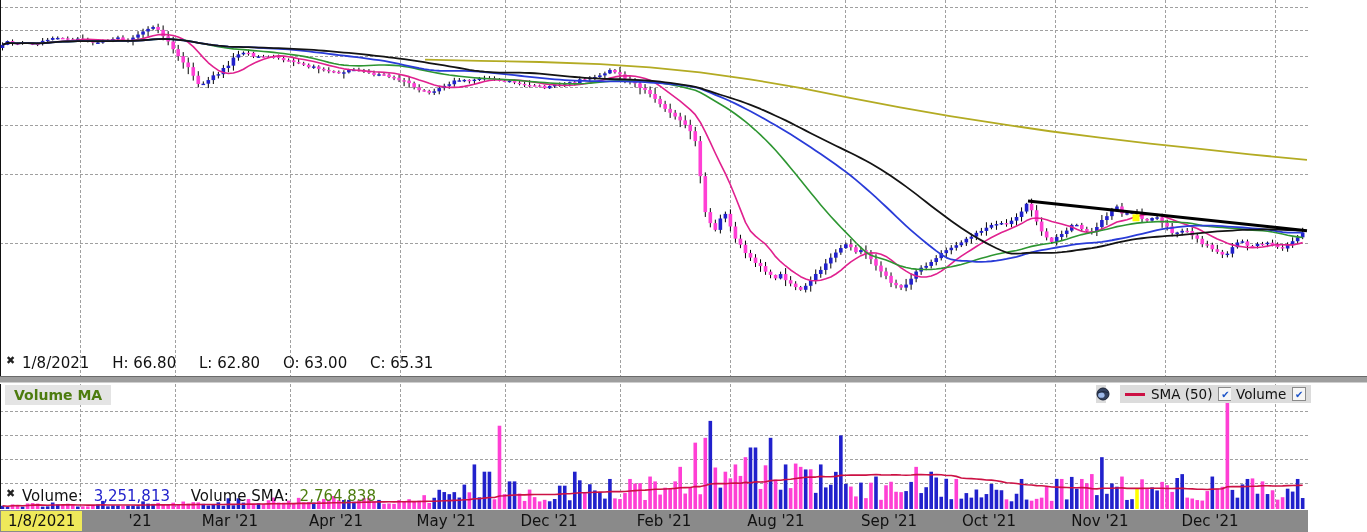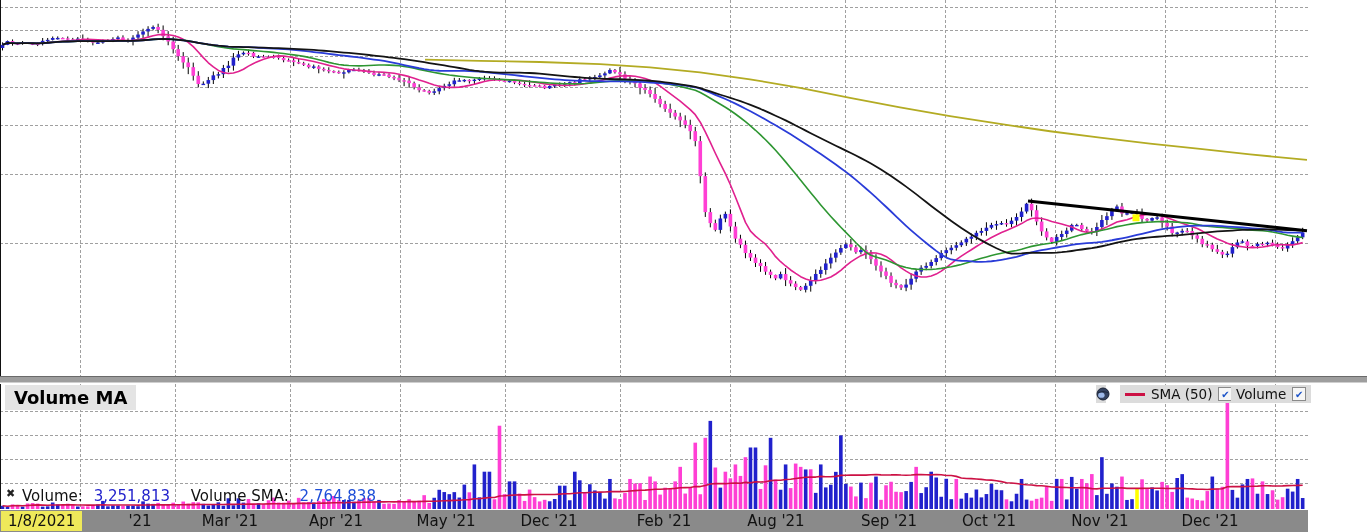--- a/index.html
+++ b/index.html
@@ -6,33 +6,33 @@
   .stage{position:relative;width:1367px;height:532px;overflow:hidden;background:#fff;
          font-family:"DejaVu Sans","Liberation Sans",sans-serif;}
   svg{position:absolute;left:0;display:block;}
   #price-svg{top:0;}
   #vol-svg{top:383px;}
   .divider{position:absolute;left:0;top:376px;width:1367px;height:7px;background:#9e9e9e;
            border-top:1px solid #6a6a6a;border-bottom:1px solid #cfcfcf;box-sizing:border-box;}
   .ohlc{position:absolute;left:6px;top:354px;font-size:15px;color:#111;white-space:nowrap;}
   .ohlc .seg{margin-right:18px;}
   .xbtn{font-size:11px;font-weight:bold;color:#222;vertical-align:top;margin-right:2px;cursor:pointer;}
-  .vol-chip{position:absolute;left:5px;top:385px;background:#e4e4e4;color:#000000;
-            font-size:18px;font-weight:bold;padding:2px 9px;}
+  .vol-chip{position:absolute;left:5px;top:385px;background:#e4e4e4;color:#4d7c0f;
+            font-size:14px;font-weight:bold;padding:2px 9px;}
   .legend{position:absolute;top:385px;left:0;width:1308px;height:19px;pointer-events:none;}
   .chip{position:absolute;top:0;height:18px;background:#dcdcdc;display:flex;align-items:center;
         padding:0 5px;font-size:13.5px;color:#111;pointer-events:auto;}
   .chip .swatch{display:inline-block;width:20px;height:3px;background:#cc1144;margin-right:6px;}
   .cb{display:inline-flex;align-items:center;justify-content:center;width:14px;height:14px;
       background:#f6f6f6;border:1px solid #8a8a8a;box-sizing:border-box;color:#1c53c8;
       font-size:10px;margin-left:6px;cursor:pointer;}
   .vol-status{position:absolute;left:6px;top:487px;font-size:15px;color:#111;white-space:nowrap;}
   .vol-status .lbl{margin-right:6px;}
   .vol-status .val-blue{color:#2222cc;margin-right:16px;}
-  .vol-status .val-red{color:#1d4ed8;}
+  .vol-status .val-red{color:#4d7c0f;}
   .y-axis{position:absolute;left:1308px;top:0;width:59px;height:532px;background:#848484;}
   .y-label{position:absolute;left:8px;font-size:15px;color:#0a0a0a;white-space:nowrap;}
   .x-strip{position:absolute;left:0;top:510px;width:1308px;height:22px;background:#8a8a8a;}
   .x-label{position:absolute;top:0;width:96px;margin-left:-48px;text-align:center;
            font-size:15px;line-height:22px;color:#111;white-space:nowrap;padding-left:44px;}
   .date-hl{position:absolute;left:1px;top:1px;height:20px;line-height:20px;background:#efe95a;
            color:#111;font-size:15px;padding:0 7px;}
   .globe{width:14px;height:14px;display:block;}
 </style>
 </head>
@@ -866,20 +866,28 @@
       <rect x="1270.7599999999966" y="490.28579970923334" width="3.6" height="18.714200290766655" fill="#ff3fd4"></rect>
       <rect x="1275.7799999999966" y="499.67522684041296" width="3.6" height="9.32477315958704" fill="#ff3fd4"></rect>
       <rect x="1280.7999999999965" y="497.2116217731942" width="3.6" height="11.788378226805776" fill="#ff3fd4"></rect>
       <rect x="1285.8199999999965" y="488.70053303388914" width="3.6" height="20.299466966110856" fill="#2121cc"></rect>
       <rect x="1290.8399999999965" y="491.5847537732776" width="3.6" height="17.415246226722388" fill="#2121cc"></rect>
       <rect x="1295.8599999999965" y="478.96" width="3.6" height="30.04000000000002" fill="#2121cc"></rect>
       <rect x="1300.8799999999965" y="498.02084971015404" width="3.6" height="10.979150289845961" fill="#2121cc"></rect>
       <polyline points="2.5,505.7851301206937 7.52,506.30597886382526 12.54,505.6851420290017 17.56,505.61154075558204 22.58,505.8139759677294 27.599999999999998,505.4262147216866 32.62,505.0868314200935 37.64,504.8978708156143 42.66,505.0913514806033 47.67999999999999,505.2138304416157 52.69999999999999,504.9679280166845 57.719999999999985,504.92569279401005 62.73999999999998,504.92225325430536 67.75999999999998,504.8354840304203 72.77999999999997,504.85716142012666 77.79999999999997,504.95822476189596 82.81999999999996,505.0350164141564 87.83999999999996,505.10933713070517 92.85999999999996,505.10237881501763 97.87999999999995,505.0676116616374 102.89999999999995,504.86892764575526 107.91999999999994,504.93335892408834 112.93999999999994,504.95465626673627 117.95999999999994,504.97984690283465 122.97999999999993,505.0195332227678 127.99999999999993,505.04419426279543 133.01999999999992,505.0639376836756 138.03999999999994,505.1040371408064 143.05999999999995,504.974709975771 148.07999999999996,504.9301761275543 153.09999999999997,504.8966814305481 158.11999999999998,504.8326659637616 163.14,504.83420156062135 168.16,504.8416514526562 173.18,504.7799246157571 178.20000000000002,504.78349362920693 183.22000000000003,504.6956691740082 188.24000000000004,504.66945360561255 193.26000000000005,504.6045709911307 198.28000000000006,504.5491852623794 203.30000000000007,504.53229301341406 208.32000000000008,504.5547663249415 213.3400000000001,504.55150764728364 218.3600000000001,504.5012747001665 223.3800000000001,504.52787869785845 228.40000000000012,504.3915598210272 233.42000000000013,504.4102722746184 238.44000000000014,504.28320902233173 243.46000000000015,504.2492776076987 248.48000000000016,504.1444630979395 253.50000000000017,504.10565372397656 258.52000000000015,504.0345765614059 263.54000000000013,504.02579470245297 268.5600000000001,503.92299961833055 273.5800000000001,503.742225628701 278.6000000000001,503.72284349056736 283.62000000000006,503.7148419754022 288.64000000000004,503.65598360600535 293.66,503.5893311194392 298.68,503.41978031693577 303.7,503.4182509493861 308.71999999999997,503.368471127093 313.73999999999995,503.3234578471825 318.75999999999993,503.2706406012938 323.7799999999999,503.14640202597417 328.7999999999999,503.0165040377573 333.8199999999999,502.8115747394781 338.83999999999986,502.6882551845207 343.85999999999984,502.58804860594216 348.8799999999998,502.4977500493727 353.8999999999998,502.51518402346017 358.9199999999998,502.3945228519063 363.93999999999977,502.248499269197 368.95999999999975,502.09738699651064 373.97999999999973,502.0057881826135 378.9999999999997,501.89080265376475 384.0199999999997,501.85489495359457 389.0399999999997,501.7998979388482 394.05999999999966,501.8496764678837 399.07999999999964,501.77870516580225 404.0999999999996,501.7244077544339 409.1199999999996,501.65154865835837 414.1399999999996,501.5863501022892 419.15999999999957,501.4964699257653 424.17999999999955,501.3463184031948 429.19999999999953,501.3074394263494 434.2199999999995,501.232008100154 439.2399999999995,500.95365426125255 444.2599999999995,500.752011603357 449.27999999999946,500.58742309465634 454.29999999999944,500.3530216214667 459.3199999999994,500.1943368310123 464.3399999999994,499.7983152191209 469.3599999999994,499.5979686647407 474.37999999999937,498.77279957281456 479.39999999999935,498.7533452509961 484.41999999999933,498.08192434819983 489.4399999999993,497.5496996249027 494.4599999999993,497.48331197536515 499.4799999999993,496.01754093297035 504.49999999999926,495.82352423917257 509.51999999999924,495.3856648496041 514.5399999999993,494.9331773413699 519.5599999999993,494.79970100586763 524.5799999999992,494.86658519351084 529.5999999999992,494.607600815907 534.6199999999992,494.4972241613851 539.6399999999992,494.51273108392127 544.6599999999992,494.44324151369045 549.6799999999992,494.51193831235906 554.6999999999991,494.44308722649083 559.7199999999991,494.11704118198054 564.7399999999991,493.77816833439647 569.7599999999991,493.7621575691258 574.7799999999991,493.2171832469251 579.799999999999,492.82339757490035 584.819999999999,492.7638754863121 589.839999999999,492.4444419271585 594.859999999999,492.25368770659253 599.879999999999,492.1021639106095 604.899999999999,492.0388844102593 609.9199999999989,491.61301726643154 614.9399999999989,491.61828589504137 619.9599999999989,491.6389796292278 624.9799999999989,491.47202178168874 629.9999999999989,491.0529929052678 635.0199999999988,490.64731851228356 640.0399999999988,490.2415405889642 645.0599999999988,490.1641898867633 650.0799999999988,489.6931872982593 655.0999999999988,489.2977603395107 660.1199999999988,489.2055240442161 665.1399999999987,488.92697591155775 670.1599999999987,488.69101789900435 675.1799999999987,488.41514517835117 680.1999999999987,487.69263867529986 685.2199999999987,487.6084251041611 690.2399999999986,487.57074859071196 695.2599999999986,486.5828106157911 700.2799999999986,486.58458283810813 705.2999999999986,485.4982522502018 710.3199999999986,483.9650135987048 715.3399999999986,483.62290669898573 720.3599999999985,483.5293854462632 725.3799999999985,483.6745854462632 730.3999999999985,483.2955723148609 735.4199999999985,483.1505552996395 740.4399999999985,483.23508210963433 745.4599999999984,482.39265836506564 750.4799999999984,482.82825836506566 755.4999999999984,481.8953818304125 760.5199999999984,482.04680578130416 765.5399999999984,481.7256055674289 770.5599999999984,480.6104622483471 775.5799999999983,480.18489455507654 780.5999999999983,480.1881305116019 785.6199999999983,479.53429804907825 790.6399999999983,479.268029312292 795.6599999999983,478.5426434703386 800.6799999999982,477.85437465235884 805.6999999999982,477.26352797167624 810.7199999999982,476.9357317315878 815.7399999999982,477.0793798669801 820.7599999999982,476.3628581957412 825.7799999999982,476.6769784633623 830.7999999999981,476.7650509714359 835.8199999999981,476.34133777473 840.8399999999981,475.36463510260035 845.8599999999981,475.23402629788933 850.8799999999981,475.1191459306613 855.899999999998,475.0752091534699 860.919999999998,475.1482680394426 865.939999999998,475.14311345587885 870.959999999998,474.8157066402542 875.979999999998,474.48562320366705 880.999999999998,474.9028535244832 886.0199999999979,474.93809917334494 891.0399999999979,474.91004369323025 896.0599999999979,474.7454622563751 901.0799999999979,475.0575294035736 906.0999999999979,475.2510831347193 911.1199999999978,474.99764793134307 916.1399999999978,474.580927806868 921.1599999999978,474.66616497595777 926.1799999999978,474.7827736630387 931.1999999999978,474.8799909609364 936.2199999999978,474.5589319588699 941.2399999999977,474.7362699294711 946.2599999999977,475.4590244923932 951.2799999999977,475.557617779075 956.2999999999977,476.38041777907495 961.3199999999977,477.93601542836916 966.3399999999976,478.44739913125926 971.3599999999976,478.64704653600137 976.3799999999976,479.003536530764 981.3999999999976,479.38493361762164 986.4199999999976,479.9769884244692 991.4399999999976,480.13718350977604 996.4599999999975,480.7888351222678 1001.4799999999975,481.6440243873073 1006.4999999999975,482.68073320065395 1011.5199999999975,482.92758722979517 1016.5399999999975,483.4962857592559 1021.5599999999974,484.3190857592559 1026.5799999999974,484.71733049643706 1031.5999999999974,484.9366215749996 1036.6199999999974,485.6250157025517 1041.6399999999974,485.8162248708007 1046.6599999999974,486.28281098078355 1051.6799999999973,486.9626939403889 1056.6999999999973,487.1515197810121 1061.7199999999973,487.34511978101204 1066.7399999999973,487.47577468829235 1071.7599999999973,487.7252578344968 1076.7799999999972,487.75061725744564 1081.7999999999972,487.63594491184483 1086.8199999999972,487.86580977426297 1091.8399999999972,488.639323933713 1096.8599999999972,488.86339985003667 1101.8799999999972,488.27556185486895 1106.8999999999971,488.2235685357867 1111.9199999999971,488.2405715995282 1116.939999999997,488.01222241131876 1121.959999999997,487.8896631347815 1126.979999999997,488.357913058864 1131.999999999997,488.34508244397443 1137.019999999997,488.4126735557359 1142.039999999997,488.3634010015776 1147.059999999997,488.29637712205187 1152.079999999997,488.2019709428237 1157.099999999997,488.1893968187738 1162.119999999997,488.18843226214614 1167.139999999997,488.55515787395916 1172.159999999997,488.53197140931877 1177.1799999999969,488.34784861699075 1182.1999999999969,488.39624861699076 1187.2199999999968,488.7984065964008 1192.2399999999968,488.833781126017 1197.2599999999968,489.2592533193569 1202.2799999999968,489.2872538336834 1207.2999999999968,489.5293472848107 1212.3199999999968,489.0869496355165 1217.3399999999967,488.99719782071145 1222.3599999999967,488.7803267716173 1227.3799999999967,486.72983677685465 1232.3999999999967,486.579899117944 1237.4199999999967,486.65215033354326 1242.4399999999966,486.6612095136014 1247.4599999999966,486.44515790110967 1252.4799999999966,486.20821217918757 1257.4999999999966,486.09606350360434 1262.5199999999966,485.6977855235715 1267.5399999999966,485.70346510275465 1272.5599999999965,485.9299810969393 1277.5799999999965,485.93222405549693 1282.5999999999965,485.86254780178103 1287.6199999999965,485.6593643349067 1292.6399999999965,485.53796749408497 1297.6599999999964,485.3793253468422 1302.6799999999964,485.32265938143996" fill="none" stroke="#cc1144" stroke-width="1.6" stroke-linejoin="round"></polyline>
     </svg>
 
+  <div class="ohlc">
+    <span class="xbtn">✖</span>
+    <span class="seg">1/8/2021</span>
+    <span class="seg">H: 66.80</span>
+    <span class="seg">L: 62.80</span>
+    <span class="seg">O: 63.00</span>
+    <span class="seg">C: 65.31</span>
+  </div>
 
   <div class="vol-chip">Volume MA</div>
 
   <div class="legend">
     <span class="chip" style="left:1096px;">
       <svg class="globe" viewBox="0 0 14 14">
         <circle cx="7" cy="7" r="6" fill="#33415f" stroke="#1b2336" stroke-width="1"></circle>
         <ellipse cx="5.4" cy="8.2" rx="3.2" ry="2.6" fill="#9db8e8"></ellipse>
         <path d="M2 5.5 Q7 3.5 12 5.5" stroke="#1b2336" stroke-width="0.8" fill="none"></path>
       </svg>

